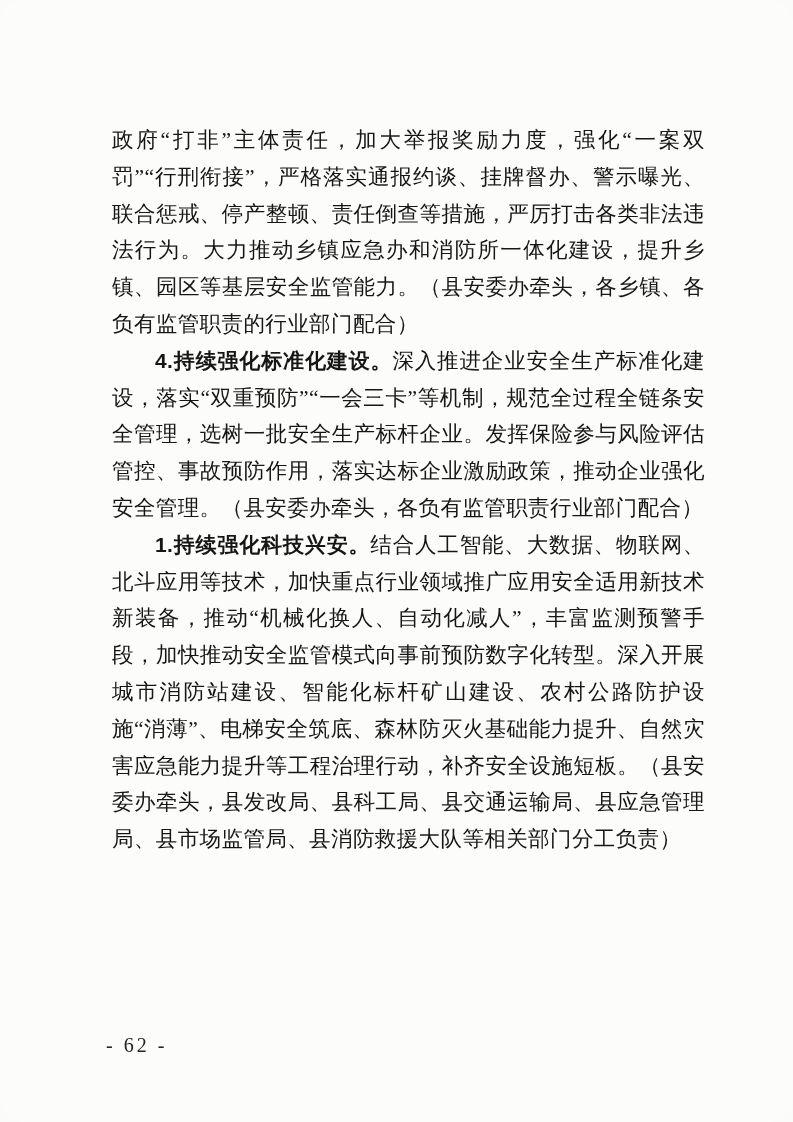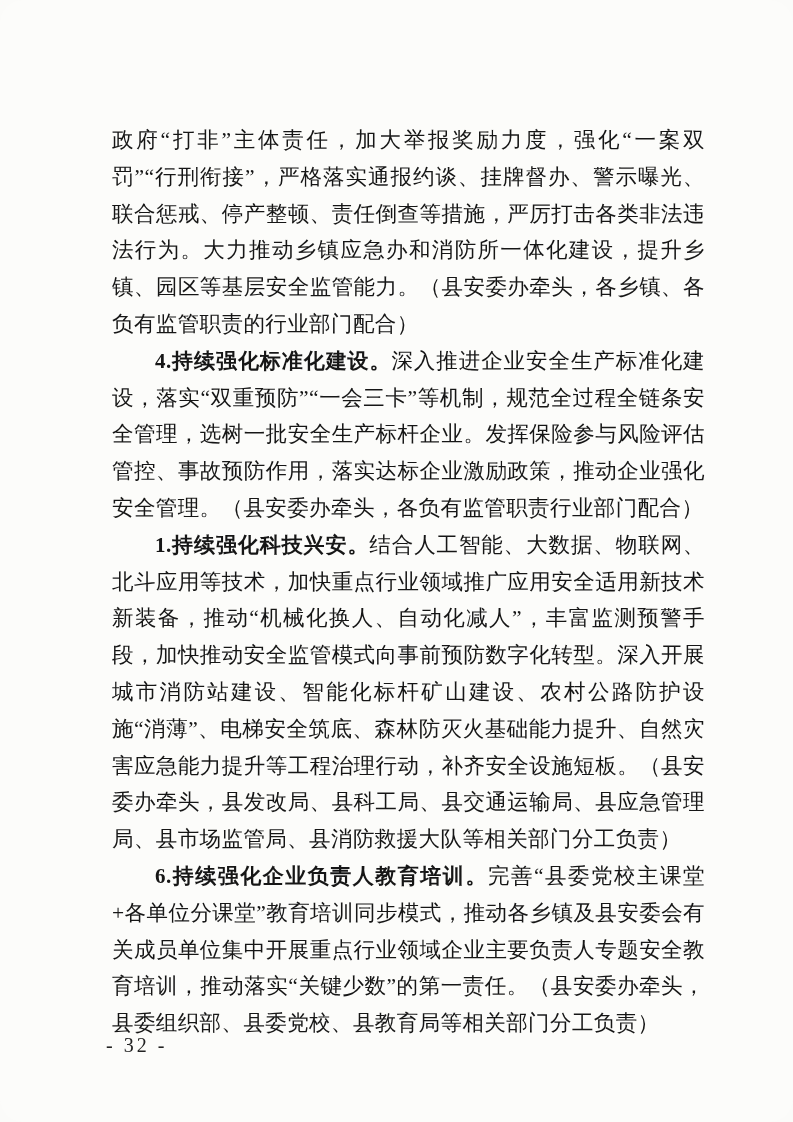--- a/index.html
+++ b/index.html
@@ -23,21 +23,21 @@
       width: 593px;
       font-size: 21.5px;
       line-height: 36.8px;
       text-align: justify;
       letter-spacing: 0.4px;
     }
     .para { text-indent: 2em; }
     .para.continuation { text-indent: 0; }
     .para-lead {
       font-weight: bold;
-      font-family: Liberation Serif, serif;
+      font-family: Liberation Sans, sans-serif;
       font-size: 21px;
     }
     .para-body { font-weight: normal; }
     .page-number {
       position: absolute;
       left: 106px;
       top: 1034px;
       font-size: 20px;
       letter-spacing: 3px;
       color: #222;
@@ -49,19 +49,18 @@
 <div class="page">
 
   <div class="text-block">
 
     <p class="para continuation"><span class="para-body">政府“打非”主体责任，加大举报奖励力度，强化“一案双罚”“行刑衔接”，严格落实通报约谈、挂牌督办、警示曝光、联合惩戒、停产整顿、责任倒查等措施，严厉打击各类非法违法行为。大力推动乡镇应急办和消防所一体化建设，提升乡镇、园区等基层安全监管能力。（县安委办牵头，各乡镇、各负有监管职责的行业部门配合）</span></p>
 
     <p class="para"><span class="para-lead">4.持续强化标准化建设。</span><span class="para-body">深入推进企业安全生产标准化建设，落实“双重预防”“一会三卡”等机制，规范全过程全链条安全管理，选树一批安全生产标杆企业。发挥保险参与风险评估管控、事故预防作用，落实达标企业激励政策，推动企业强化安全管理。（县安委办牵头，各负有监管职责行业部门配合）</span></p>
 
     <p class="para"><span class="para-lead">1.持续强化科技兴安。</span><span class="para-body">结合人工智能、大数据、物联网、北斗应用等技术，加快重点行业领域推广应用安全适用新技术新装备，推动“机械化换人、自动化减人”，丰富监测预警手段，加快推动安全监管模式向事前预防数字化转型。深入开展城市消防站建设、智能化标杆矿山建设、农村公路防护设施“消薄”、电梯安全筑底、森林防灭火基础能力提升、自然灾害应急能力提升等工程治理行动，补齐安全设施短板。（县安委办牵头，县发改局、县科工局、县交通运输局、县应急管理局、县市场监管局、县消防救援大队等相关部门分工负责）</span></p>
 
-    <p class="para"><span class="para-lead">6.持续强化企业负责人教育培训。</span><span class="para-body">完善“县委党校主课堂+各单位分课堂”教育培训同步模式，推动各乡镇及县安委会有关成员单位集中开展重点行业领域企业主要负责人专题安全教育培训，推动落实“关键少数”的第一责任。（县安委办牵头，县委组织部、县委党校、县教育局等相关部门分工负责）</span></p>
 
   </div>
 
-  <div class="page-number">- 32 -</div>
+  <div class="page-number">- 62 -</div>
 
 </div>
 
 </body></html>

